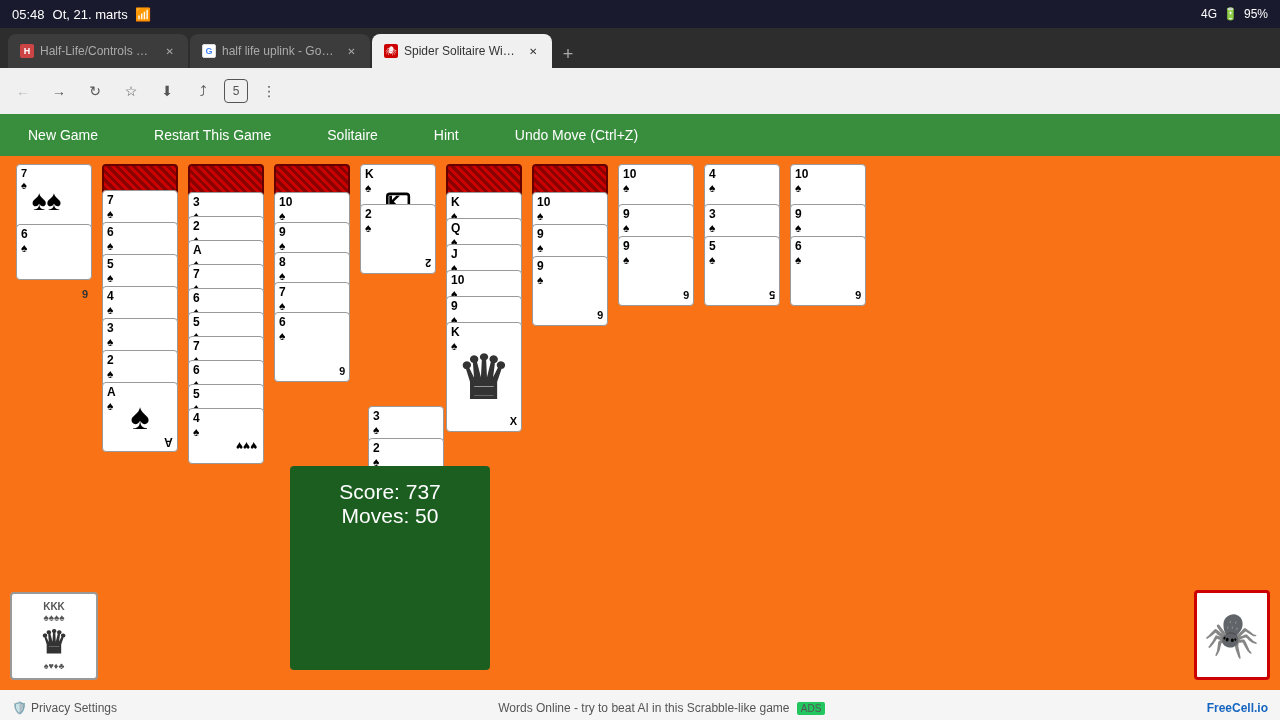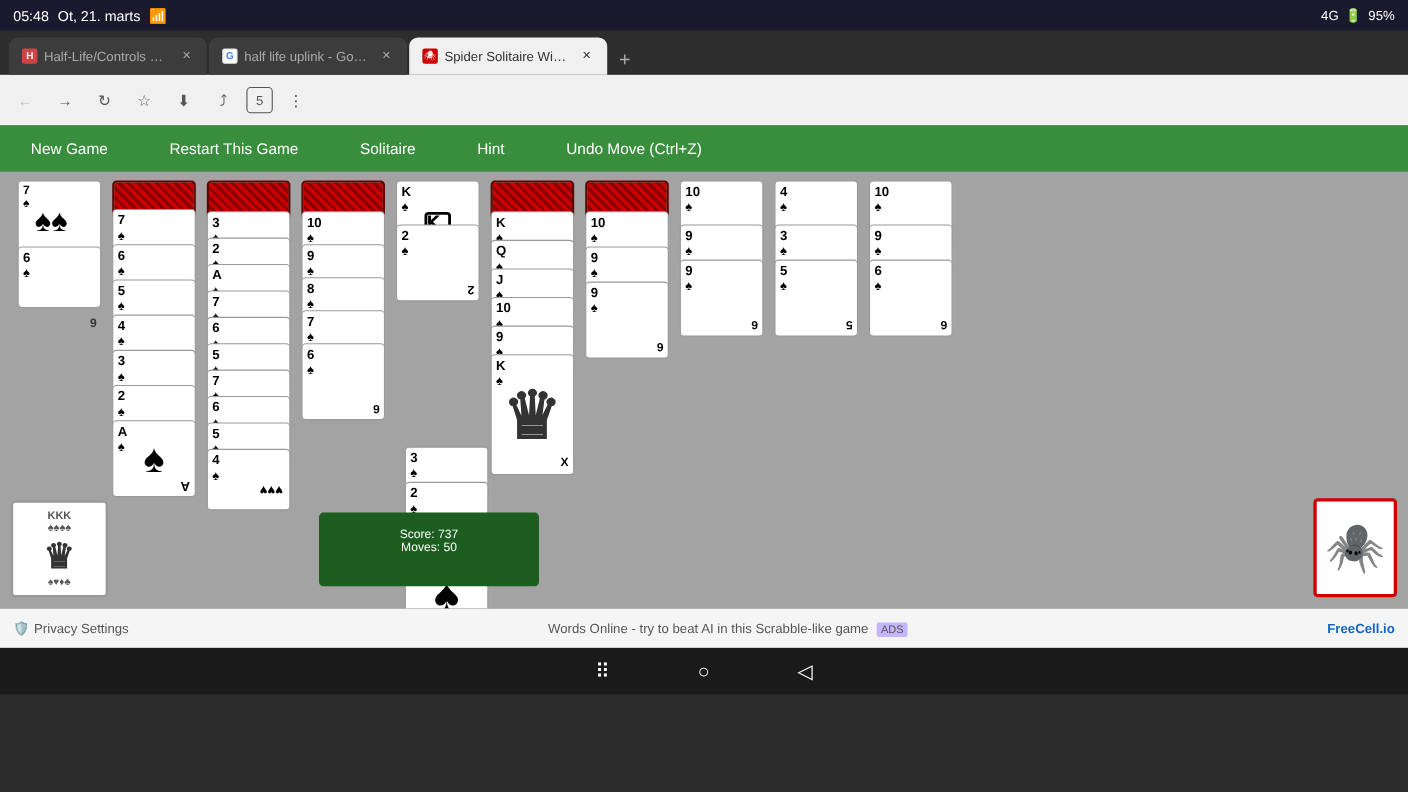--- a/index.html
+++ b/index.html
@@ -162,21 +162,21 @@
     <button class="nav-btn">→</button>
     <button class="nav-btn">↻</button>
     <button class="toolbar-btn">☆</button>
     <button class="toolbar-btn">⬇</button>
     <button class="toolbar-btn">⤴</button>
     <button class="toolbar-btn" style="font-size:12px;border:1.5px solid #555;border-radius:4px;width:24px;height:24px;">5</button>
     <button class="toolbar-btn">⋮</button>
   </div>
 </div>
 
-<div id="game-area" style="height: 439px; background: #a3a3a3; position: relative;">
+<div id="game-area" style="height: 576px; background: #f97316; position: relative;">
 
   <div id="menu-bar">
     <span class="menu-item">New Game</span>
     <span class="menu-item">Restart This Game</span>
     <span class="menu-item">Solitaire</span>
     <span class="menu-item">Hint</span>
     <span class="menu-item">Undo Move (Ctrl+Z)</span>
   </div>
 
   <div id="cards-area" style="position:relative; height: calc(100% - 42px); overflow: hidden;">
@@ -376,21 +376,21 @@
       <div class="card" style="height:50px;width:76px;margin-top:-18px;">
           <span style="position:absolute;top:2px;left:4px;font-size:12px;font-weight:bold;">A<br>♠</span>
         </div>
       <div class="card" style="height:80px;width:76px;margin-top:-18px;">
         <span style="position:absolute;top:2px;left:4px;font-size:12px;font-weight:bold;">A<br>♠</span>
         <div style="display:flex;justify-content:center;align-items:center;height:100%;font-size:44px;">♠</div>
         <span style="position:absolute;bottom:4px;right:4px;font-size:11px;transform:rotate(180deg);">▲</span>
       </div>
     </div>
 
-    <div id="score-display" style="position:absolute;left:390px;top:310px;background:#1b5e20;border:none;padding:14px 40px;color:#fff;font-size:11px;text-align:center;z-index:20;min-width:200px;border-radius:4px;">
+    <div id="score-display" style="position:absolute;left:390px;top:310px;background:#1b5e20;border:none;padding:14px 40px;color:#fff;font-size:21px;text-align:center;z-index:20;min-width:200px;border-radius:4px;">
         <div>Score: 737</div>
         <div>Moves: 50</div>
       </div>
 
     <div style="position:absolute;bottom:10px;left:10px;width:88px;height:88px;">
       <div style="width:88px;height:88px;background:white;border-radius:4px;border:2px solid #999;display:flex;align-items:center;justify-content:center;font-size:14px;font-weight:bold;color:#333;flex-direction:column;overflow:hidden;">
         <div style="font-size:10px;color:#555;">KKK</div>
         <div style="font-size:10px;color:#555;">♠♠♠♠</div>
         <div style="font-size:32px;">♛</div>
         <div style="font-size:9px;color:#555;">♠♥♦♣</div>
@@ -404,21 +404,21 @@
   </div>
 </div>
 
 <div id="ad-bar">
   <div class="privacy-btn">
     <span>🛡️</span>
     <span>Privacy Settings</span>
   </div>
   <div>
     <span>Words Online - try to beat AI in this Scrabble-like game</span>
-    <span style="background:#c4b5fd;padding:1px 4px;border-radius:2px;font-size:10px;margin-left:4px;">ADS</span>
+    <span style="background:#22c55e;padding:1px 4px;border-radius:2px;font-size:10px;margin-left:4px;">ADS</span>
   </div>
   <div style="font-weight:bold;color:#1565c0;">FreeCell.io</div>
 </div>
 
 <div id="android-nav">
   <span class="android-nav-btn">⠿</span>
   <span class="android-nav-btn">○</span>
   <span class="android-nav-btn">◁</span>
 </div>
 

